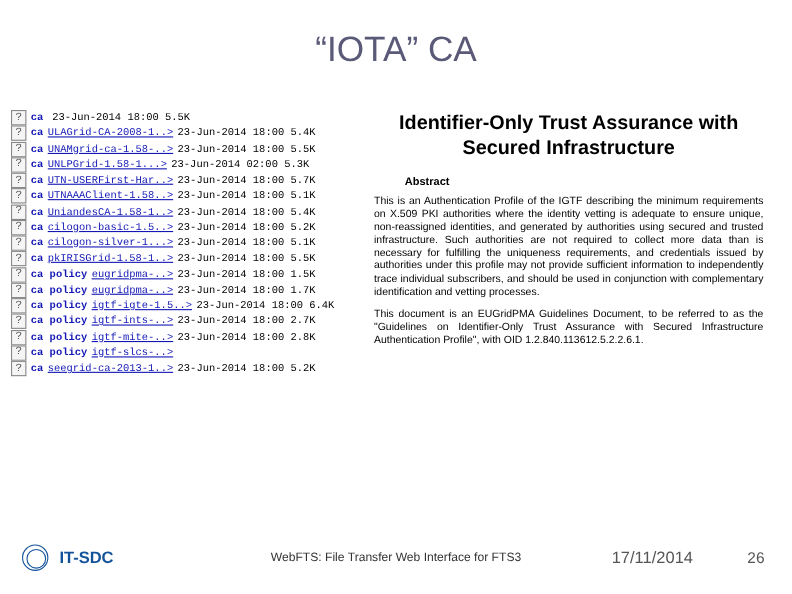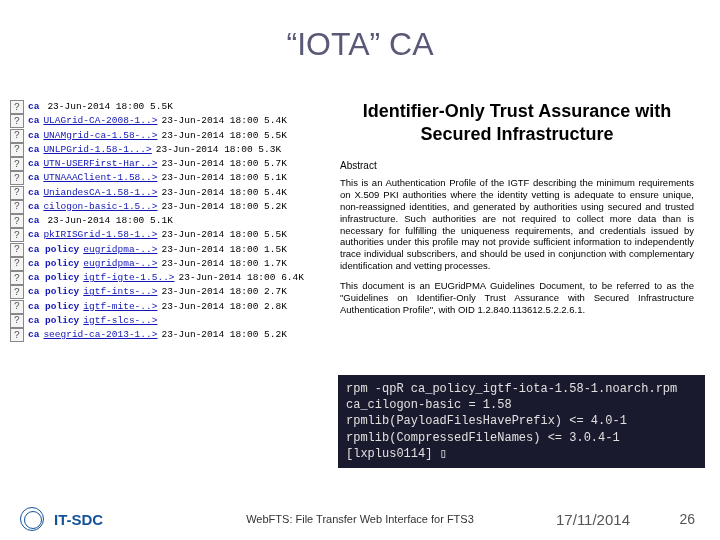--- a/index.html
+++ b/index.html
@@ -78,22 +78,23 @@
     }
     .doc-title {
       font-size: 18px;
       font-weight: bold;
       text-align: center;
       line-height: 1.25;
       margin-bottom: 15px;
     }
     .abstract-label {
       font-size: 10px;
-      font-weight: normal;
+      font-weight: bold;
       margin-bottom: 6px;
+      margin-left: 28px;
     }
     .abstract-text {
       font-size: 9.5px;
       line-height: 1.25;
       margin-bottom: 8px;
       text-align: justify;
     }
     .terminal-box {
       position: absolute;
       top: 275px;
@@ -101,21 +102,21 @@
       right: 5px;
       background: #1a1a2e;
       color: #e0e0e0;
       font-family: "Courier New", monospace;
       font-size: 12px;
       padding: 6px 8px;
       line-height: 1.35;
     }
     .footer {
       position: absolute;
-      bottom: 0;
+      bottom: 12px;
       left: 0;
       right: 0;
       height: 42px;
       display: flex;
       align-items: center;
       padding: 0 20px;
     }
     .cern-logo {
       width: 24px;
       height: 24px;
@@ -180,21 +181,21 @@
       <div class="file-row">
         <span class="file-icon">?</span>
         <span class="ca-label">ca</span>
         <span class="file-name">UNAMgrid-ca-1.58-..&gt;</span>
         <span class="file-meta"> 23-Jun-2014 18:00  5.5K</span>
       </div>
       <div class="file-row">
         <span class="file-icon">?</span>
         <span class="ca-label">ca</span>
         <span class="file-name">UNLPGrid-1.58-1...&gt;</span>
-        <span class="file-meta"> 23-Jun-2014 18:00  5.3K</span>
+        <span class="file-meta"> 23-Jun-2014 02:00  5.3K</span>
       </div>
       <div class="file-row">
         <span class="file-icon">?</span>
         <span class="ca-label">ca</span>
         <span class="file-name">UTN-USERFirst-Har..&gt;</span>
         <span class="file-meta"> 23-Jun-2014 18:00  5.7K</span>
       </div>
       <div class="file-row">
         <span class="file-icon">?</span>
         <span class="ca-label">ca</span>
@@ -209,20 +210,21 @@
       </div>
       <div class="file-row">
         <span class="file-icon">?</span>
         <span class="ca-label">ca</span>
         <span class="file-name">cilogon-basic-1.5..&gt;</span>
         <span class="file-meta"> 23-Jun-2014 18:00  5.2K</span>
       </div>
       <div class="file-row">
         <span class="file-icon">?</span>
         <span class="ca-label">ca</span>
+        <span class="file-name">cilogon-silver-1...&gt;</span>
         <span class="file-meta"> 23-Jun-2014 18:00  5.1K</span>
       </div>
       <div class="file-row">
         <span class="file-icon">?</span>
         <span class="ca-label">ca</span>
         <span class="file-name">pkIRISGrid-1.58-1..&gt;</span>
         <span class="file-meta"> 23-Jun-2014 18:00  5.5K</span>
       </div>
       <div class="file-row">
         <span class="file-icon">?</span>
@@ -267,27 +269,20 @@
       </div>
     </div>
 
   <div class="right-panel">
     <div class="doc-title">Identifier-Only Trust Assurance with Secured Infrastructure</div>
     <div class="abstract-label">Abstract</div>
     <div class="abstract-text">This is an Authentication Profile of the IGTF describing the minimum requirements on X.509 PKI authorities where the identity vetting is adequate to ensure unique, non-reassigned identities, and generated by authorities using secured and trusted infrastructure. Such authorities are not required to collect more data than is necessary for fulfilling the uniqueness requirements, and credentials issued by authorities under this profile may not provide sufficient information to independently trace individual subscribers, and should be used in conjunction with complementary identification and vetting processes.</div>
     <div class="abstract-text">This document is an EUGridPMA Guidelines Document, to be referred to as the "Guidelines on Identifier-Only Trust Assurance with Secured Infrastructure Authentication Profile", with OID 1.2.840.113612.5.2.2.6.1.</div>
   </div>
 
-  <div class="terminal-box">
-    <div>rpm -qpR ca_policy_igtf-iota-1.58-1.noarch.rpm</div>
-    <div>ca_cilogon-basic = 1.58</div>
-    <div>rpmlib(PayloadFilesHavePrefix) &lt;= 4.0-1</div>
-    <div>rpmlib(CompressedFileNames) &lt;= 3.0.4-1</div>
-    <div>[lxplus0114] ▯</div>
-  </div>
 </div>
 
 <div class="footer">
   <div class="cern-logo"></div>
   <div class="itsdc">IT-SDC</div>
   <div class="footer-center">WebFTS: File Transfer Web Interface for FTS3</div>
   <div class="footer-date">17/11/2014</div>
   <div class="footer-page">26</div>
 </div>
 

